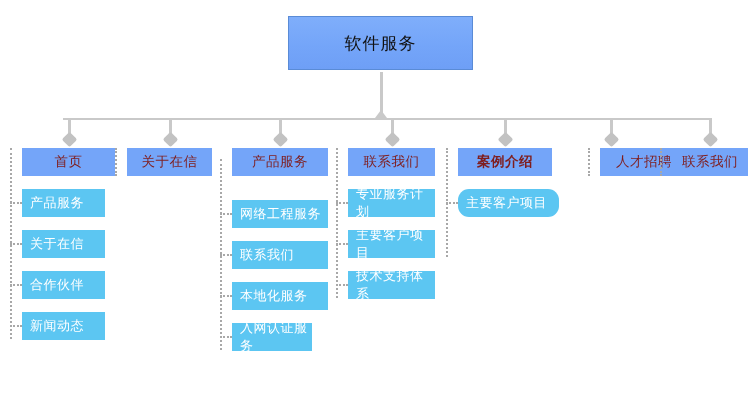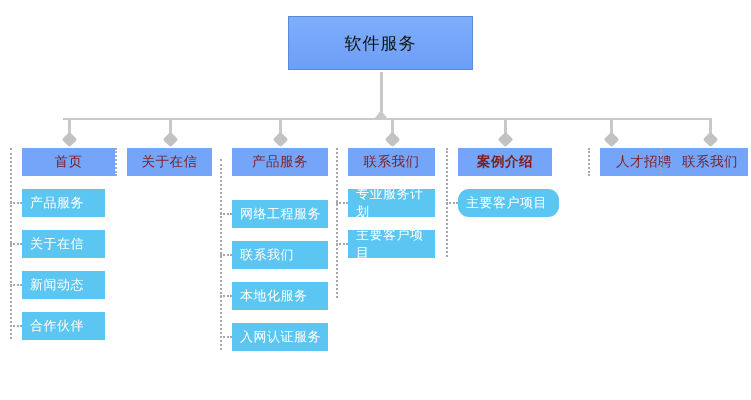--- a/index.html
+++ b/index.html
@@ -156,25 +156,25 @@
           <div class="node-child" style="width: 83px;">
             <div class="child-tick"></div>
             <span>产品服务</span>
           </div>
           <div class="node-child" style="width: 83px;">
             <div class="child-tick"></div>
             <span>关于在信</span>
           </div>
           <div class="node-child" style="width: 83px;">
             <div class="child-tick"></div>
+            <span>合作伙伴</span>
+          </div>
+          <div class="node-child" style="width: 83px;">
+            <div class="child-tick"></div>
             <span>新闻动态</span>
-          </div>
-          <div class="node-child" style="width: 83px;">
-            <div class="child-tick"></div>
-            <span>合作伙伴</span>
           </div>
         </div>
       </div>
       <div class="col-drop" style="left: 169px;"></div>
       <div class="col-knob" style="left: 165px;"></div>
       <div class="column" style="left: 127px; position: absolute;">
         <div class="node-top" style="width: 85px;">
           <span>关于在信</span>
         </div>
         <div class="child-spine" style="position: absolute; left: -12px; top: 0px; height: 28px;"></div>
@@ -192,21 +192,21 @@
             <span>网络工程服务</span>
           </div>
           <div class="node-child" style="width: 96px;">
             <div class="child-tick"></div>
             <span>联系我们</span>
           </div>
           <div class="node-child" style="width: 96px;">
             <div class="child-tick"></div>
             <span>本地化服务</span>
           </div>
-          <div class="node-child" style="width: 96px;">
+          <div class="node-child" style="width: 80px;">
             <div class="child-tick"></div>
             <span>入网认证服务</span>
           </div>
         </div>
       </div>
       <div class="col-drop" style="left: 391px;"></div>
       <div class="col-knob" style="left: 387px;"></div>
       <div class="column" style="left: 348px;">
         <div class="node-top" style="width: 87px;">
           <span>联系我们</span>
@@ -214,20 +214,24 @@
         <div class="children">
           <div class="child-spine" style="height: 150px;"></div>
           <div class="node-child" style="width: 87px;">
             <div class="child-tick"></div>
             <span>专业服务计划</span>
           </div>
           <div class="node-child" style="width: 87px;">
             <div class="child-tick"></div>
             <span>主要客户项目</span>
           </div>
+          <div class="node-child" style="width: 87px;">
+            <div class="child-tick"></div>
+            <span>技术支持体系</span>
+          </div>
         </div>
       </div>
       <div class="col-drop" style="left: 504px;"></div>
       <div class="col-knob" style="left: 500px;"></div>
       <div class="column" style="left: 458px;">
         <div class="node-top" style="width: 94px; font-weight: bold;">
           <span>案例介绍</span>
         </div>
         <div class="children">
           <div class="child-spine" style="height: 109px;"></div>

